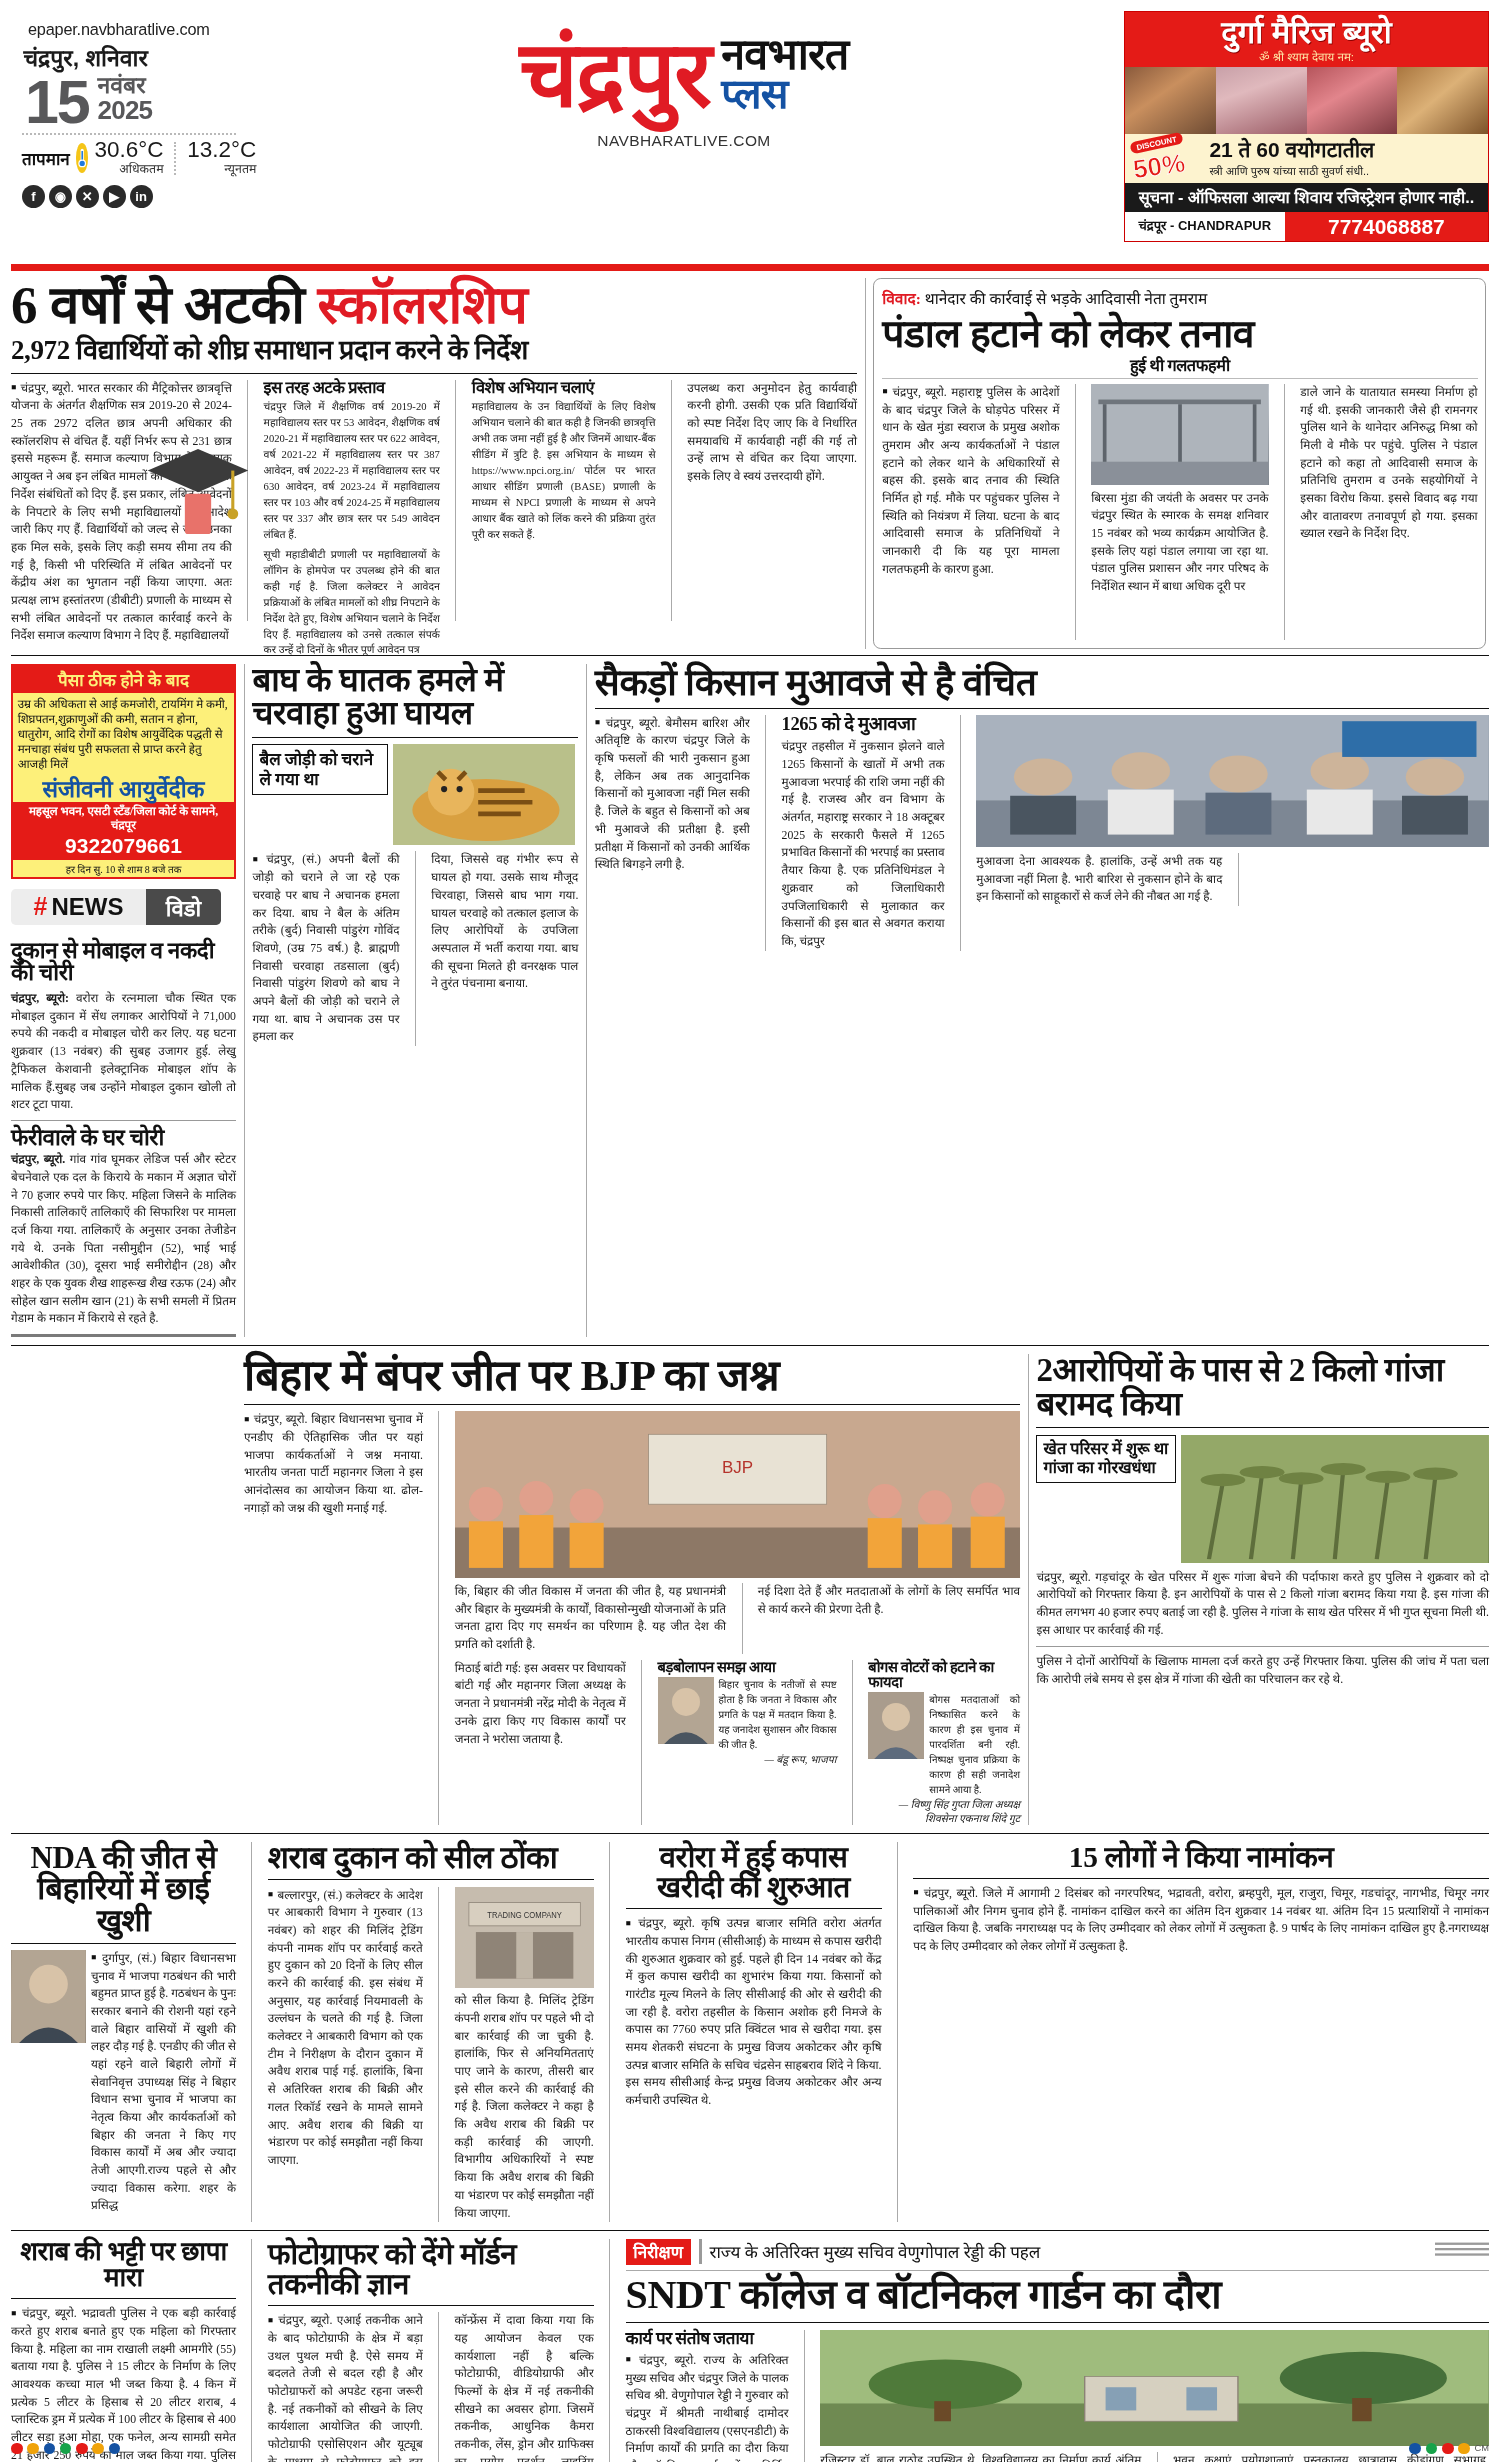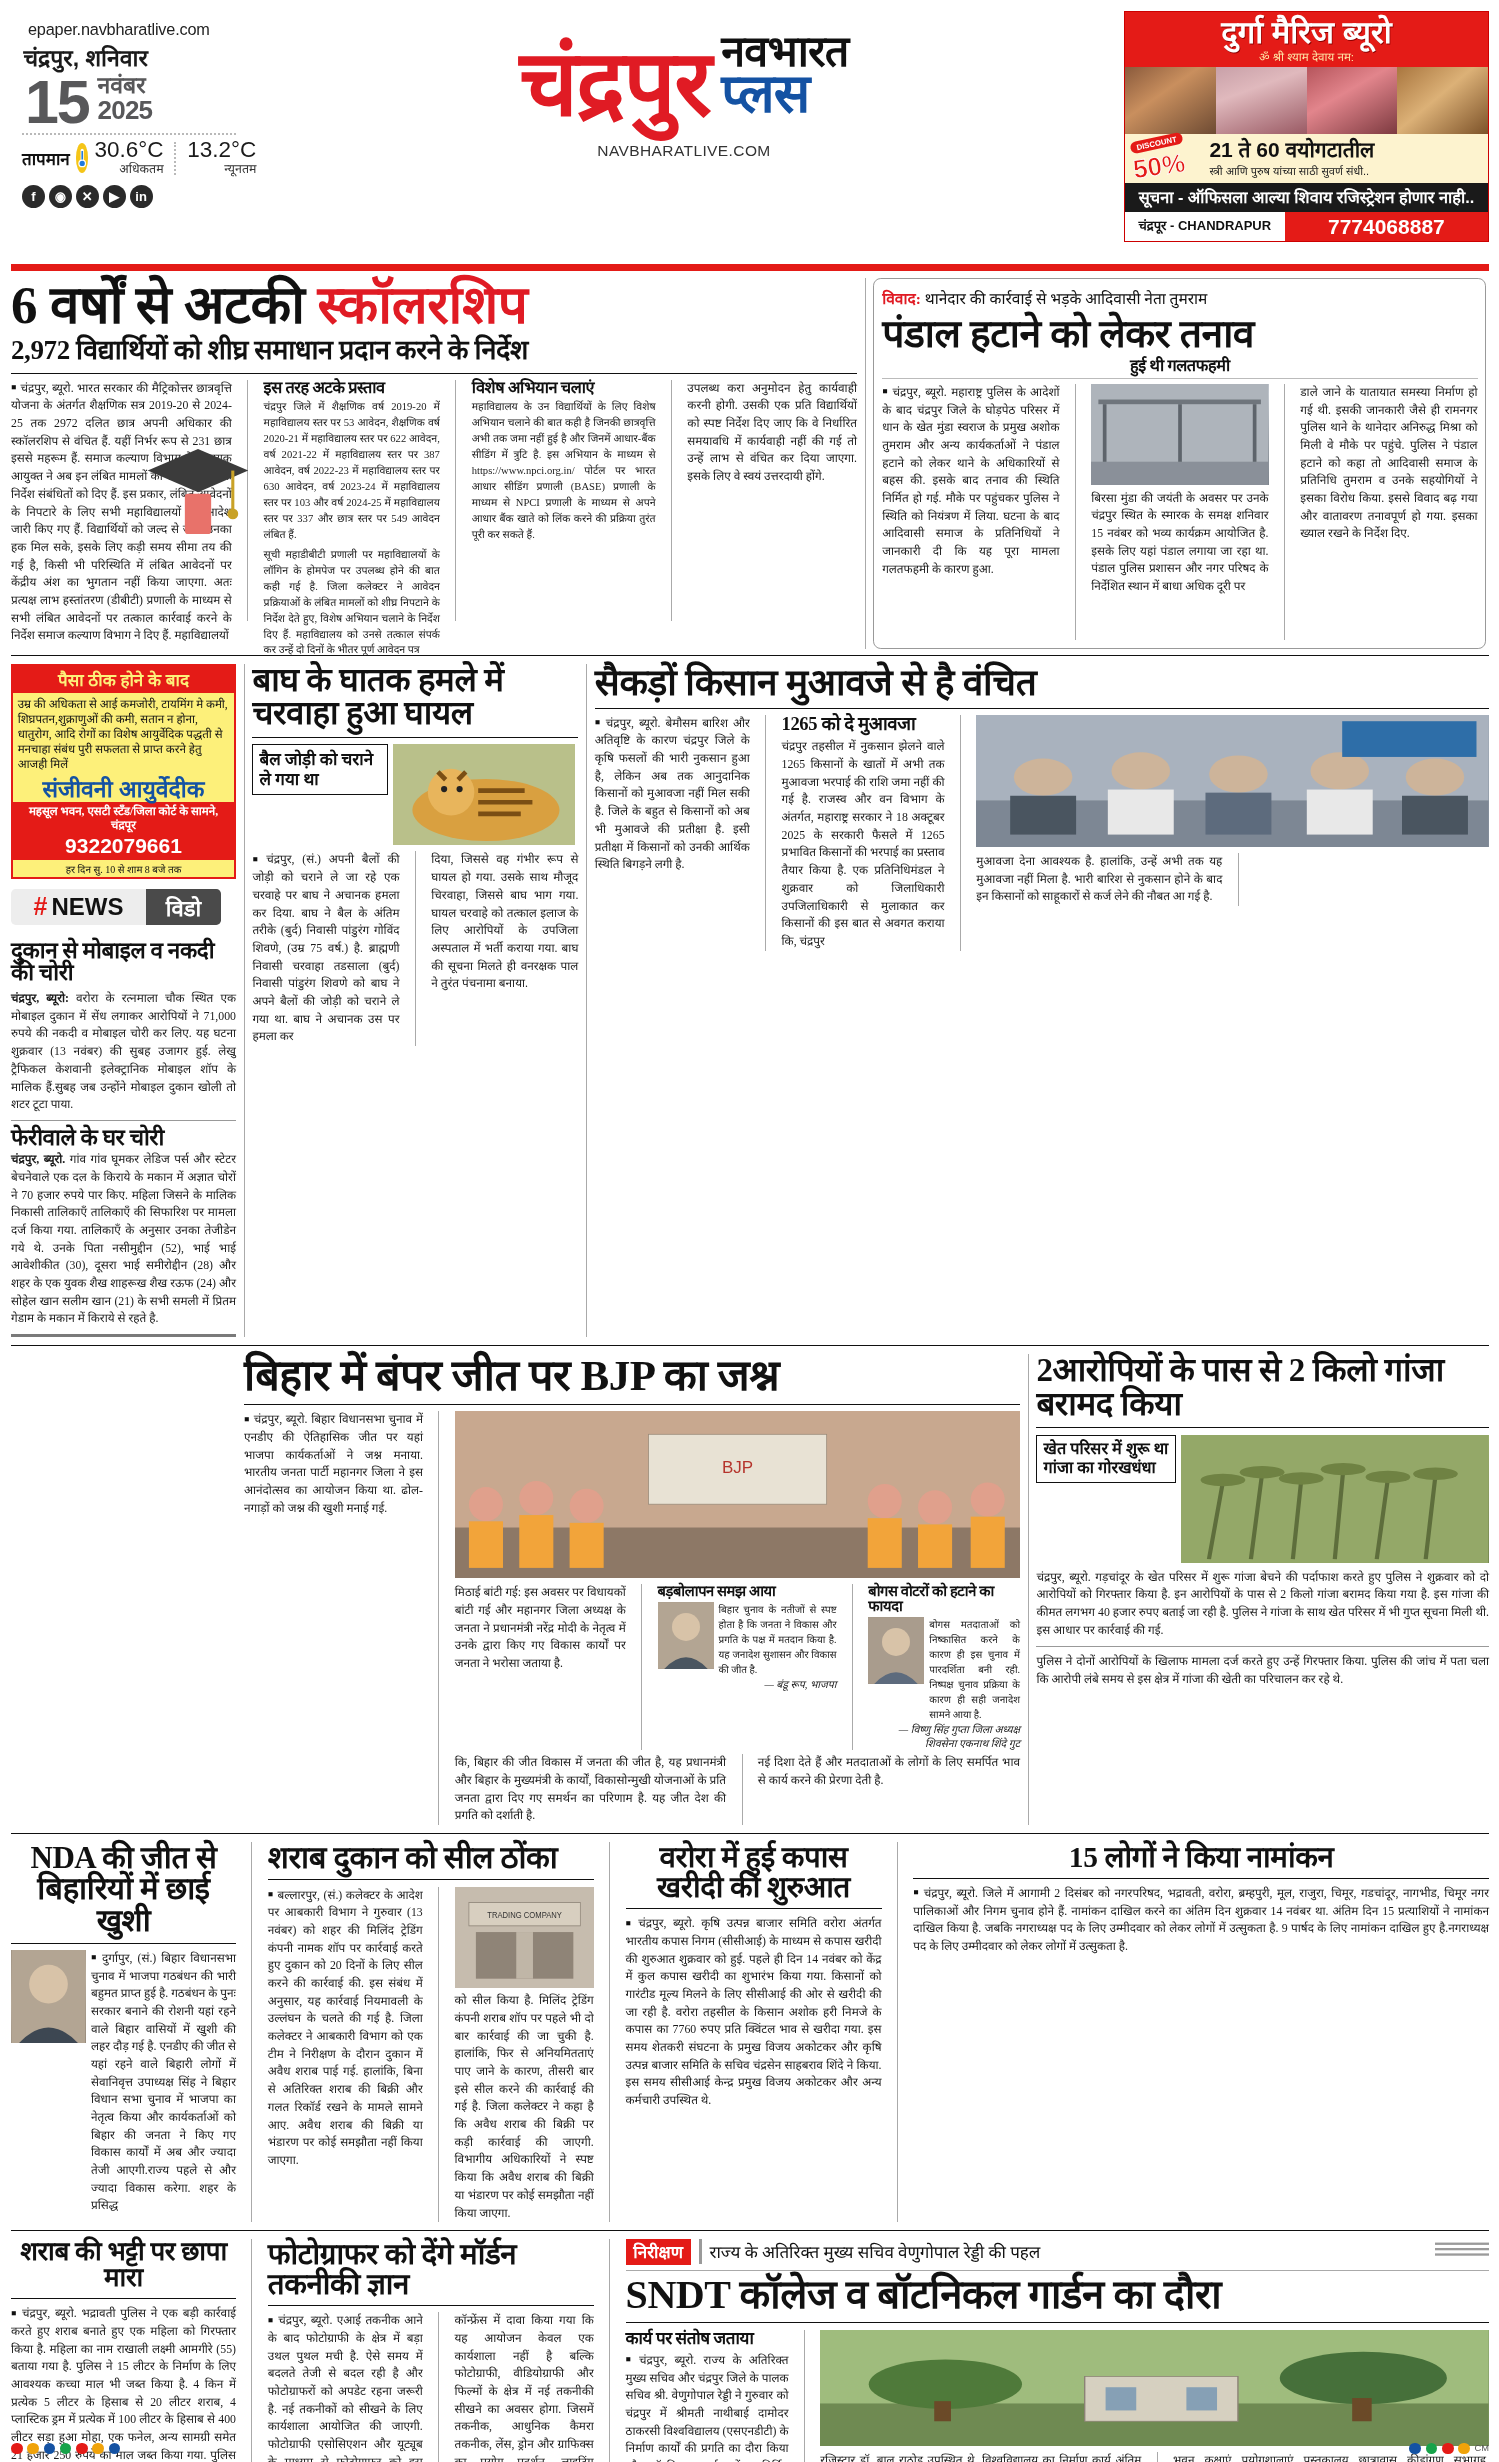--- a/index.html
+++ b/index.html
@@ -41,21 +41,21 @@
   .soc { width:23px;height:23px;border-radius:50%;background:#2a2a2a;color:#fff;display:flex;align-items:center;justify-content:center;font-family:"Liberation Sans",sans-serif;font-size:13px;font-weight:700;}
 
   .mh-center { flex:1; text-align:center; padding-top:20px; position:relative;}
   .logo-wrap { display:flex; align-items:flex-end; justify-content:center; gap:11px;}
   .logo-main {
     font-family:"Liberation Sans",sans-serif; font-weight:700;
     font-size:92px; color:#e01b24; line-height:.95; letter-spacing:-1.6px;
   }
   .logo-sub { text-align:left; line-height:.95; padding-bottom:4.7px;}
   .logo-nav { font-family:"Liberation Sans",sans-serif; font-weight:700; font-size:43px; color:#111; letter-spacing:-0.8px;}
-  .logo-plus { font-family:Liberation Mono, monospace; font-weight:700; font-size:54px; color:#1452a3; letter-spacing:-0.8px;}
+  .logo-plus { font-family:Liberation Serif, serif; font-weight:700; font-size:41px; color:#1452a3; letter-spacing:-0.8px;}
   .mh-site { font-family:"Liberation Sans",sans-serif; font-size:15.5px; color:#333; margin-top:14px; letter-spacing:0.4px;}
 
   .mh-right { width:365px; }
   .ad-box { border:1.6px solid #c00; }
   .ad-red { background:#e41b17; text-align:center; padding:4.7px 0 3.1px;}
   .ad-red .t1 { font-family:"Liberation Sans",sans-serif; font-weight:700; font-size:31px; color:#fff; line-height:1; text-shadow:0.8px 0.8px 0 #8b0000;}
   .ad-red .t2 { font-family:"Liberation Sans",sans-serif; font-size:11.6px; color:#ffe9a8; margin-top:1.6px;}
   .ad-photos { display:flex; height:67px;}
   .ph { flex:1; }
   .ph1{background:linear-gradient(145deg,#8a5a3c,#c98f5e 40%,#6e4b33);}
@@ -434,20 +434,25 @@
               </g>
               <g fill="#f2a43a">
                 <rect x="18" y="142" width="44" height="60"></rect>
                   <rect x="83" y="134" width="44" height="68"></rect>
                 <rect x="148" y="144" width="44" height="58"></rect>
                   <rect x="533" y="138" width="44" height="64"></rect>
                 <rect x="598" y="146" width="44" height="56"></rect>
                   <rect x="666" y="136" width="44" height="66"></rect>
               </g>
             </svg>
+          </div>
+          <div class="row gap12" style="margin-top:4.7px;">
+            <div style="width:48%;" class="body-txt">कि, बिहार की जीत विकास में जनता की जीत है, यह प्रधानमंत्री और बिहार के मुख्यमंत्री के कार्यों, विकासोन्मुखी योजनाओं के प्रति जनता द्वारा दिए गए समर्थन का परिणाम है. यह जीत देश की प्रगति को दर्शाती है.</div>
+            <div class="sep-v"></div>
+            <div style="flex:1;" class="body-txt">नई दिशा देते हैं और मतदाताओं के लोगों के लिए समर्पित भाव से कार्य करने की प्रेरणा देती है.</div>
           </div>
           <div class="row gap12" style="margin-top:6.2px;">
             <div style="width:171px;">
               <div class="body-txt">मिठाई बांटी गई: इस अवसर पर विधायकों बांटी गई और महानगर जिला अध्यक्ष के जनता ने प्रधानमंत्री नरेंद्र मोदी के नेतृत्व में उनके द्वारा किए गए विकास कार्यों पर जनता ने भरोसा जताया है.</div>
             </div>
             <div class="sep-v"></div>
             <div style="width:179px;">
               <div class="hl" style="font-size:14.7px;margin-bottom:2.3px;">बड़बोलापन समझ आया</div>
               <div class="row gap8">
                 <div class="photo ph-portrait" style="width:56px;height:67px;flex:none;">
@@ -470,25 +475,20 @@
                       <rect width="72" height="86" fill="#a99c8d"></rect>
                       <circle cx="36" cy="32" r="18" fill="#d8c3a8"></circle>
                       <path d="M8 86 q28 -30 56 0z" fill="#5d6b7d"></path>
                     </svg>
                 </div>
                 <div class="body-txt" style="font-size:10px;">बोगस मतदाताओं को निष्कासित करने के कारण ही इस चुनाव में पारदर्शिता बनी रही. निष्पक्ष चुनाव प्रक्रिया के कारण ही सही जनादेश सामने आया है.</div>
               </div>
               <div class="caption-ital">— विष्णु सिंह गुप्ता जिला अध्यक्ष शिवसेना एकनाथ शिंदे गुट</div>
             </div>
           </div>
-          <div class="row gap12" style="margin-top:4.7px;">
-            <div style="width:48%;" class="body-txt">कि, बिहार की जीत विकास में जनता की जीत है, यह प्रधानमंत्री और बिहार के मुख्यमंत्री के कार्यों, विकासोन्मुखी योजनाओं के प्रति जनता द्वारा दिए गए समर्थन का परिणाम है. यह जीत देश की प्रगति को दर्शाती है.</div>
-            <div class="sep-v"></div>
-            <div style="flex:1;" class="body-txt">नई दिशा देते हैं और मतदाताओं के लोगों के लिए समर्पित भाव से कार्य करने की प्रेरणा देती है.</div>
-          </div>
         </div>
       </div>
     </div>
 
     <div class="sep-v" style="margin:0 7.8px;"></div>
 
     <div style="flex:1;">
       <div class="hl" style="font-size:33px;">2आरोपियों के पास से 2 किलो गांजा बरामद किया</div>
       <div style="border-top:1.6px solid #111;margin:6.2px 0;"></div>
       <div class="row gap8">

